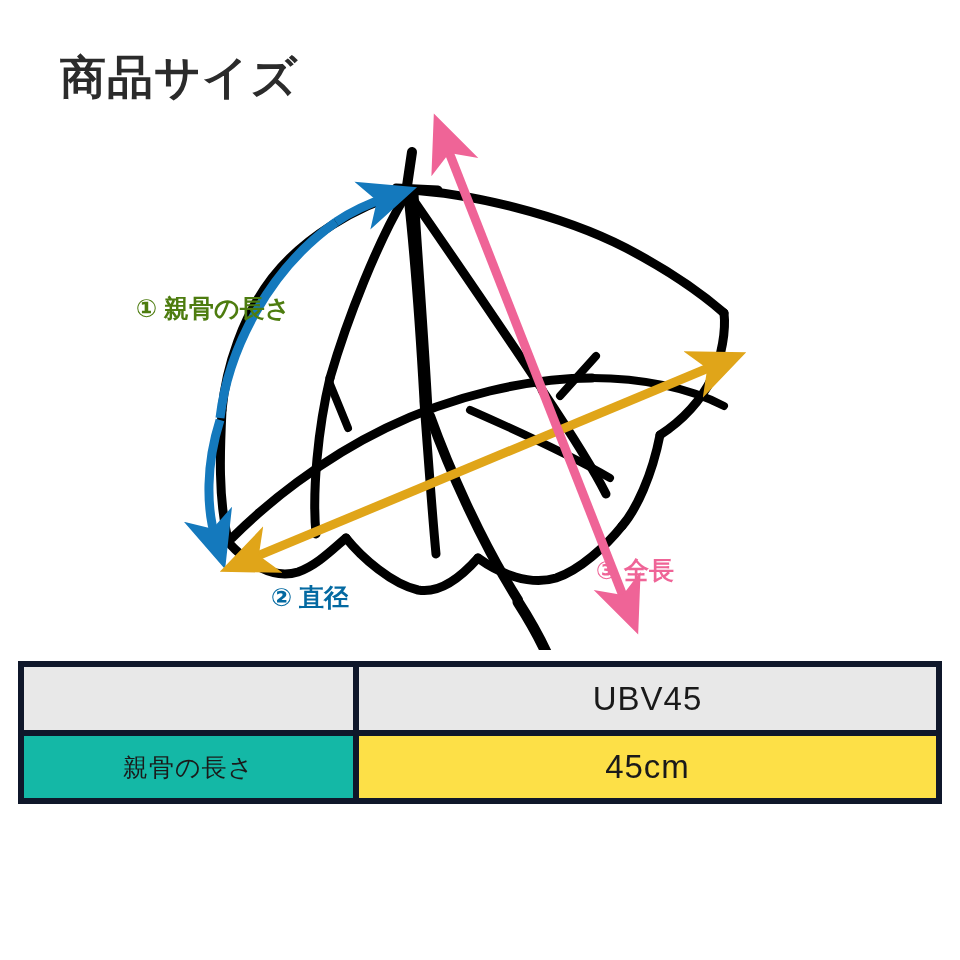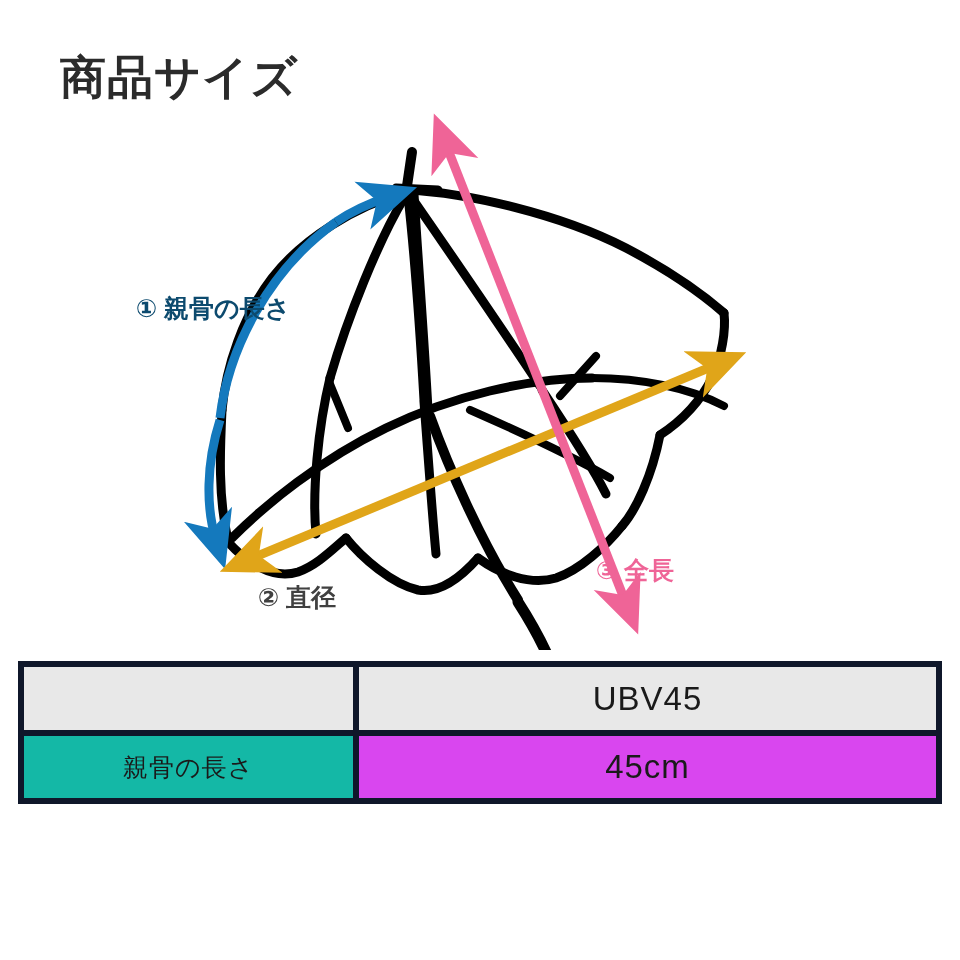--- a/index.html
+++ b/index.html
@@ -47,26 +47,26 @@
   .diag-label {
     position: absolute;
     font-size: 25px;
     font-weight: bold;
     white-space: nowrap;
     line-height: 1;
   }
   #label-rib {
     left: 136px;
     top: 186px;
-    color: #0c4a6e;
+    color: #4d7c0f;
   }
   #label-diameter {
-    left: 258px;
+    left: 271px;
     top: 475px;
-    color: #404040;
+    color: #0369a1;
   }
   #label-total {
     left: 596px;
     top: 448px;
     color: #ef6497;
   }
   
   #size-table {
     position: absolute;
     left: 18px;
@@ -82,21 +82,21 @@
     font-family: "Liberation Sans", "DejaVu Sans", sans-serif;
     color: #1a1a1a;
   }
   #size-table .col-label {
     width: 327px;
     background: #14b8a6;
     font-size: 25px;
     letter-spacing: 1px;
   }
   #size-table .col-value {
-    background: #d946ef;
+    background: #fde047;
     font-size: 33px;
     letter-spacing: 1px;
   }
   #size-table tr.header-row td {
     background: #e8e8e8;
     height: 61px;
     font-size: 33px;
   }
   #size-table tr.data-row td {
     height: 60px;

